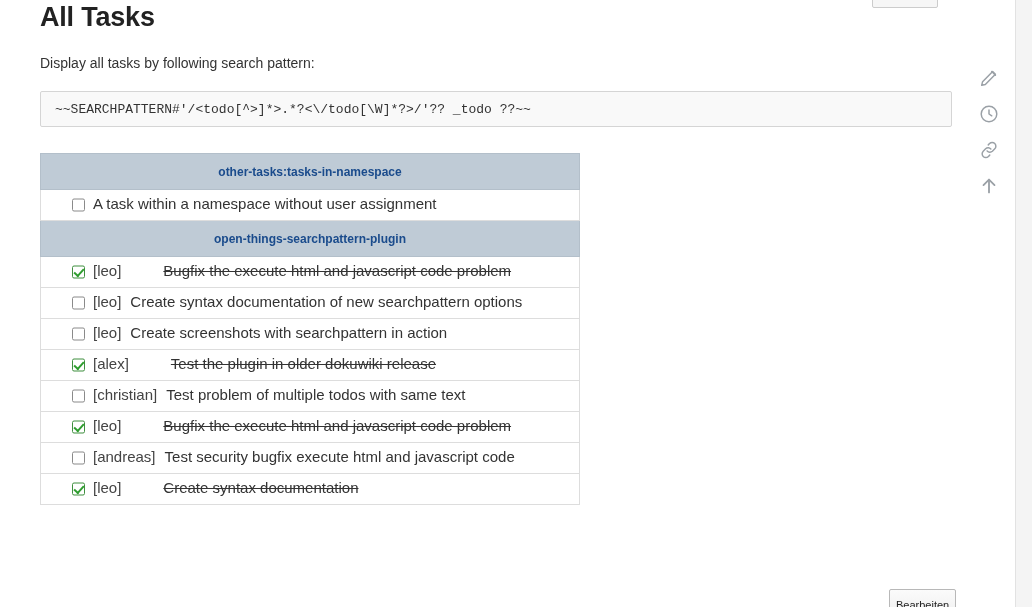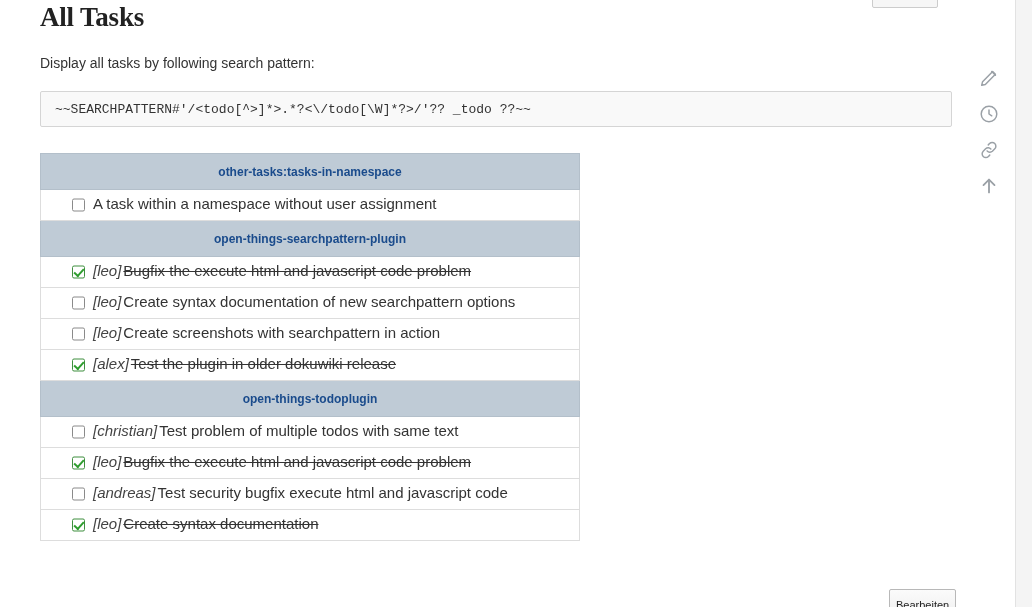--- a/index.html
+++ b/index.html
@@ -63,21 +63,21 @@
 
   
   .content {
     position: absolute;
     left: 40px;
     top: 0;
     width: 912px;
   }
 
   h1.page-title {
-    font-family: Liberation Serif, serif;
+    font-family: Liberation Sans, sans-serif;
     font-size: 27px;
     font-weight: bold;
     color: #222222;
     margin: 0;
     padding: 2px 0 0 0;
     letter-spacing: -0.2px;
   }
 
   .intro-text {
     margin: 22px 0 0 0;
@@ -166,26 +166,26 @@
     border: solid #2f9e2f;
     border-width: 0 2px 2px 0;
     transform: rotate(42deg);
   }
 
   .task-text {
     display: inline-block;
     margin-left: 22px;
   }
   .task-user {
-    font-style: italic;
     color: #444444;
-    margin-right: 2px;
+    margin-right: 9px;
   }
   .task-row.done .task-title {
     text-decoration: line-through;
+    margin-left: 33px;
   }
   .task-row.done .task-user {
     text-decoration: none;
   }
 
   
   .edit-button {
     position: absolute;
     left: 889px;
     top: 589px;
@@ -278,23 +278,20 @@
           <span class="task-text"><span class="task-user">[leo]</span><span class="task-title">Create screenshots with searchpattern in action</span></span>
         </td>
       </tr>
       <tr class="task-row done">
         <td>
           <span class="checkbox checked"></span>
           <span class="task-text"><span class="task-user">[alex]</span><span class="task-title">Test the plugin in older dokuwiki release</span></span>
         </td>
       </tr>
 
-      <tr class="group-row">
-        <td><a href="#">open-things-todoplugin</a></td>
-      </tr>
       <tr class="task-row">
         <td>
           <span class="checkbox"></span>
           <span class="task-text"><span class="task-user">[christian]</span><span class="task-title">Test problem of multiple todos with same text</span></span>
         </td>
       </tr>
       <tr class="task-row done">
         <td>
           <span class="checkbox checked"></span>
           <span class="task-text"><span class="task-user">[leo]</span><span class="task-title">Bugfix the execute html and javascript code problem</span></span>

